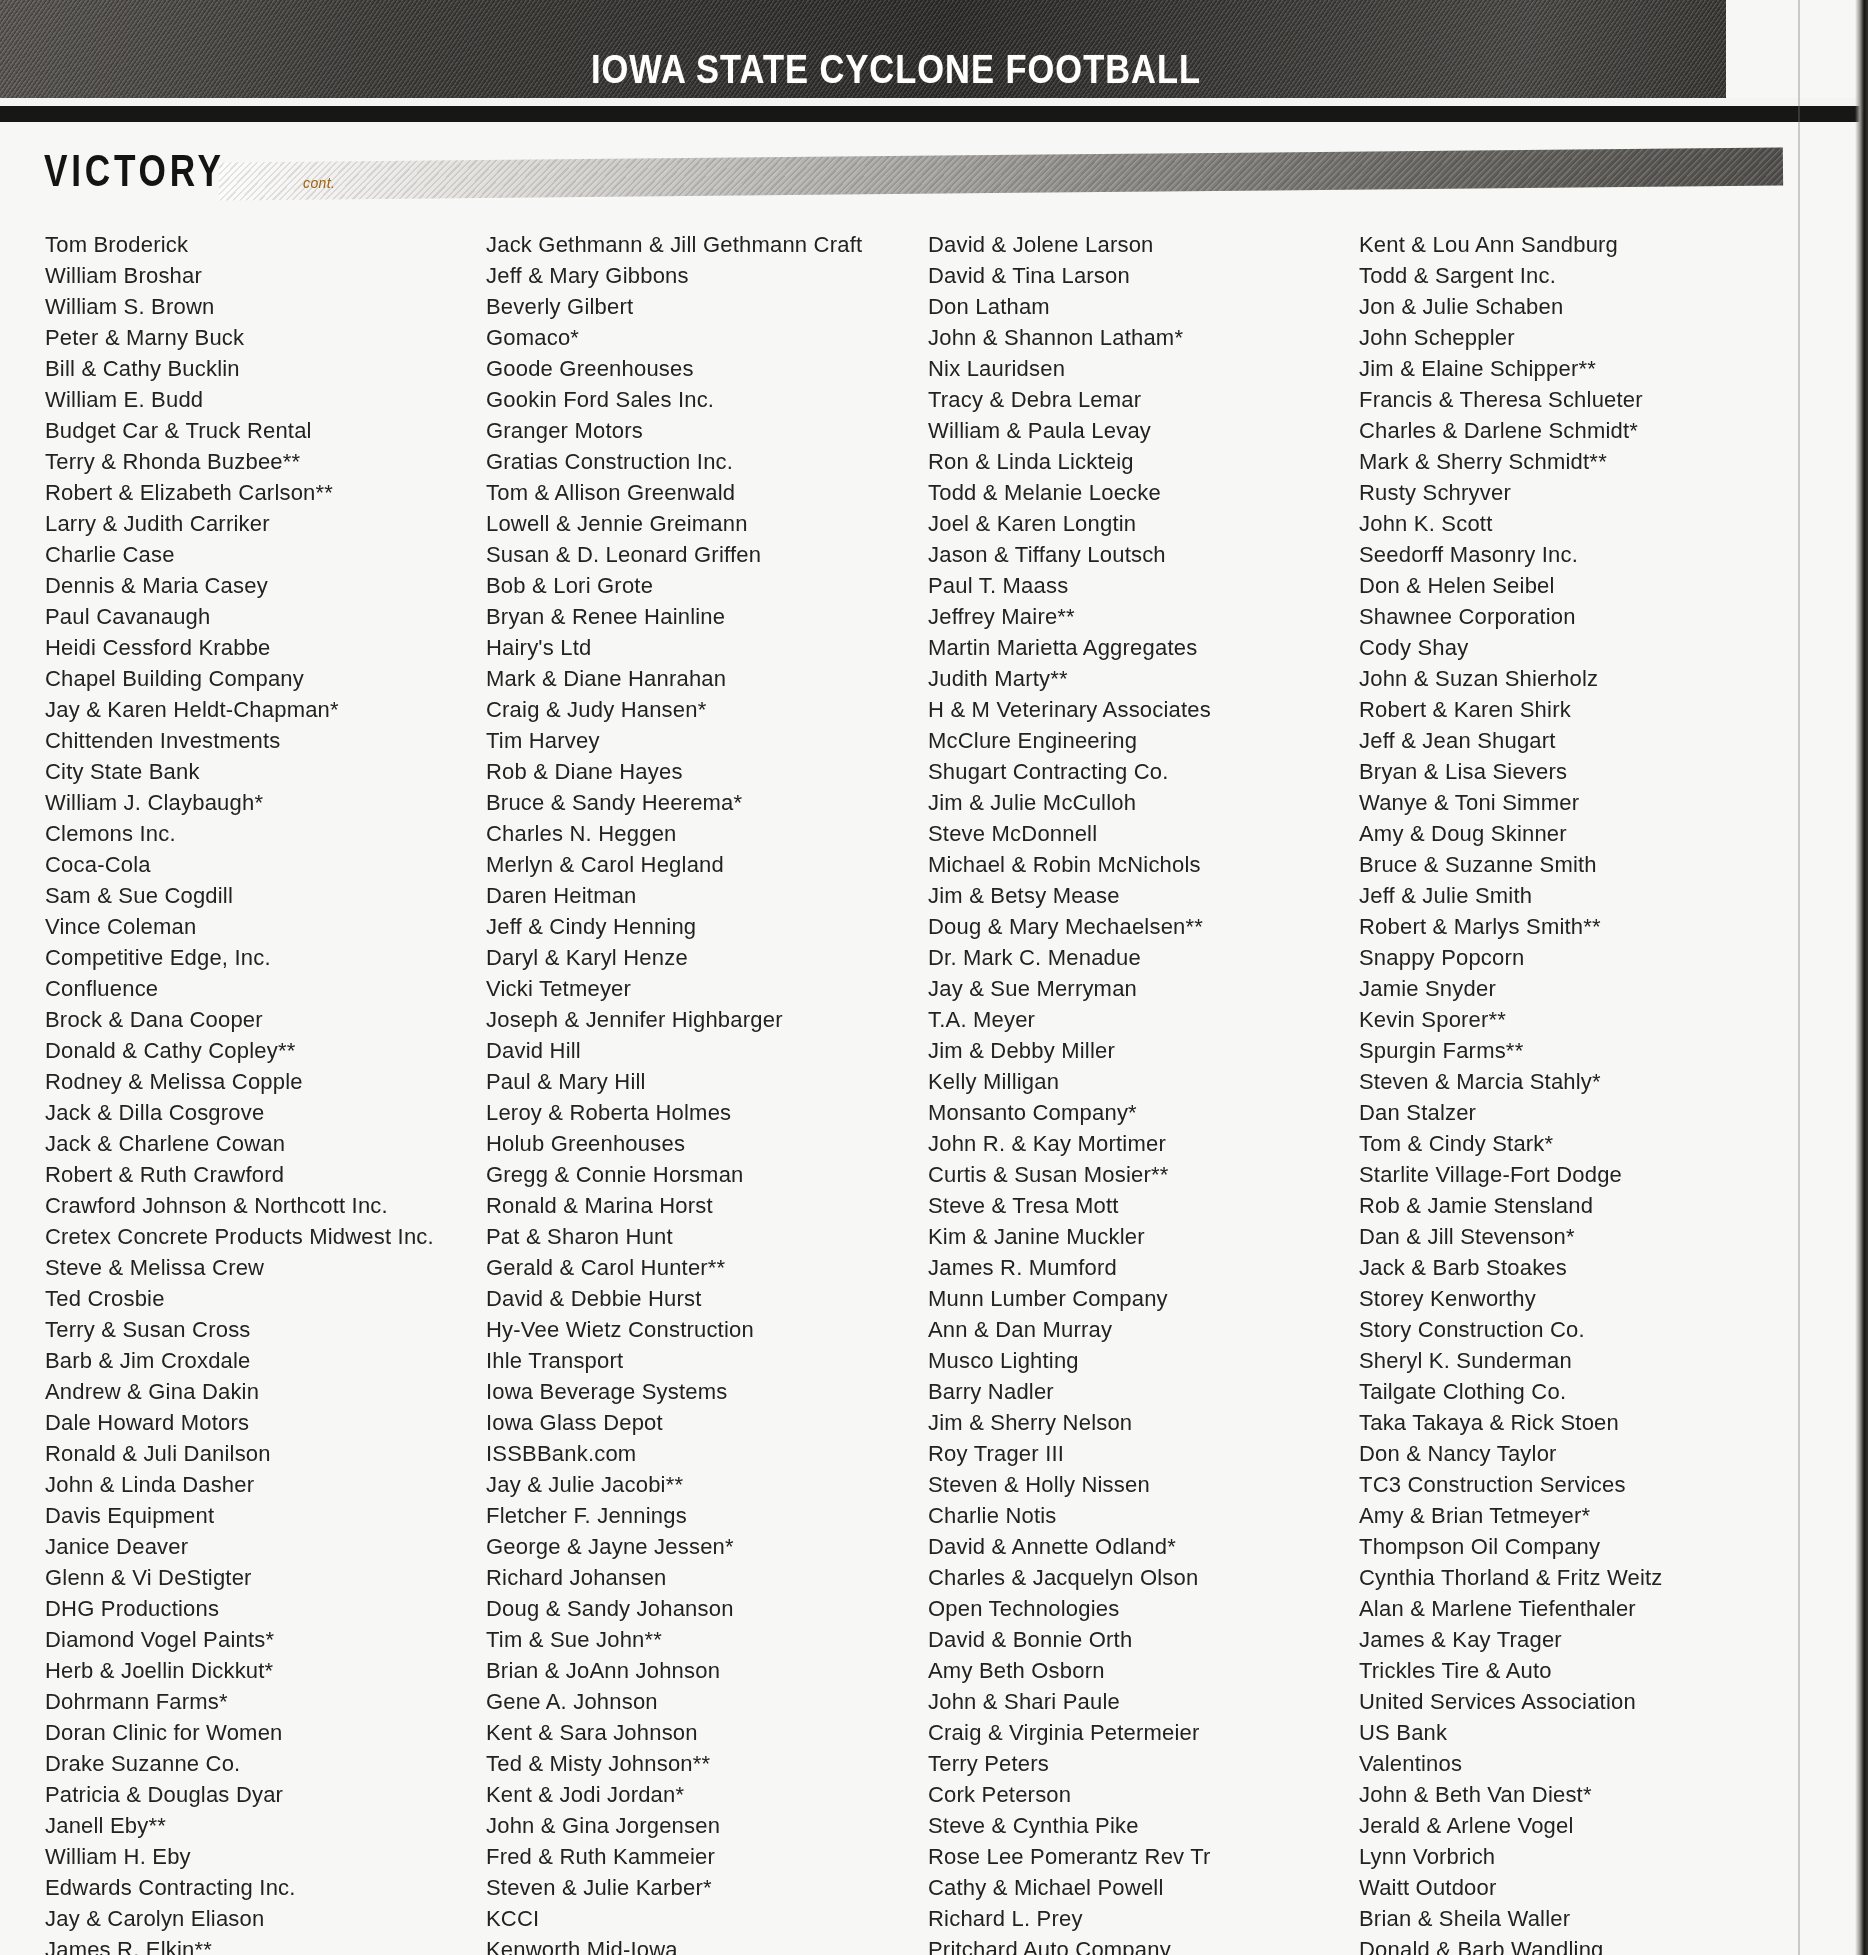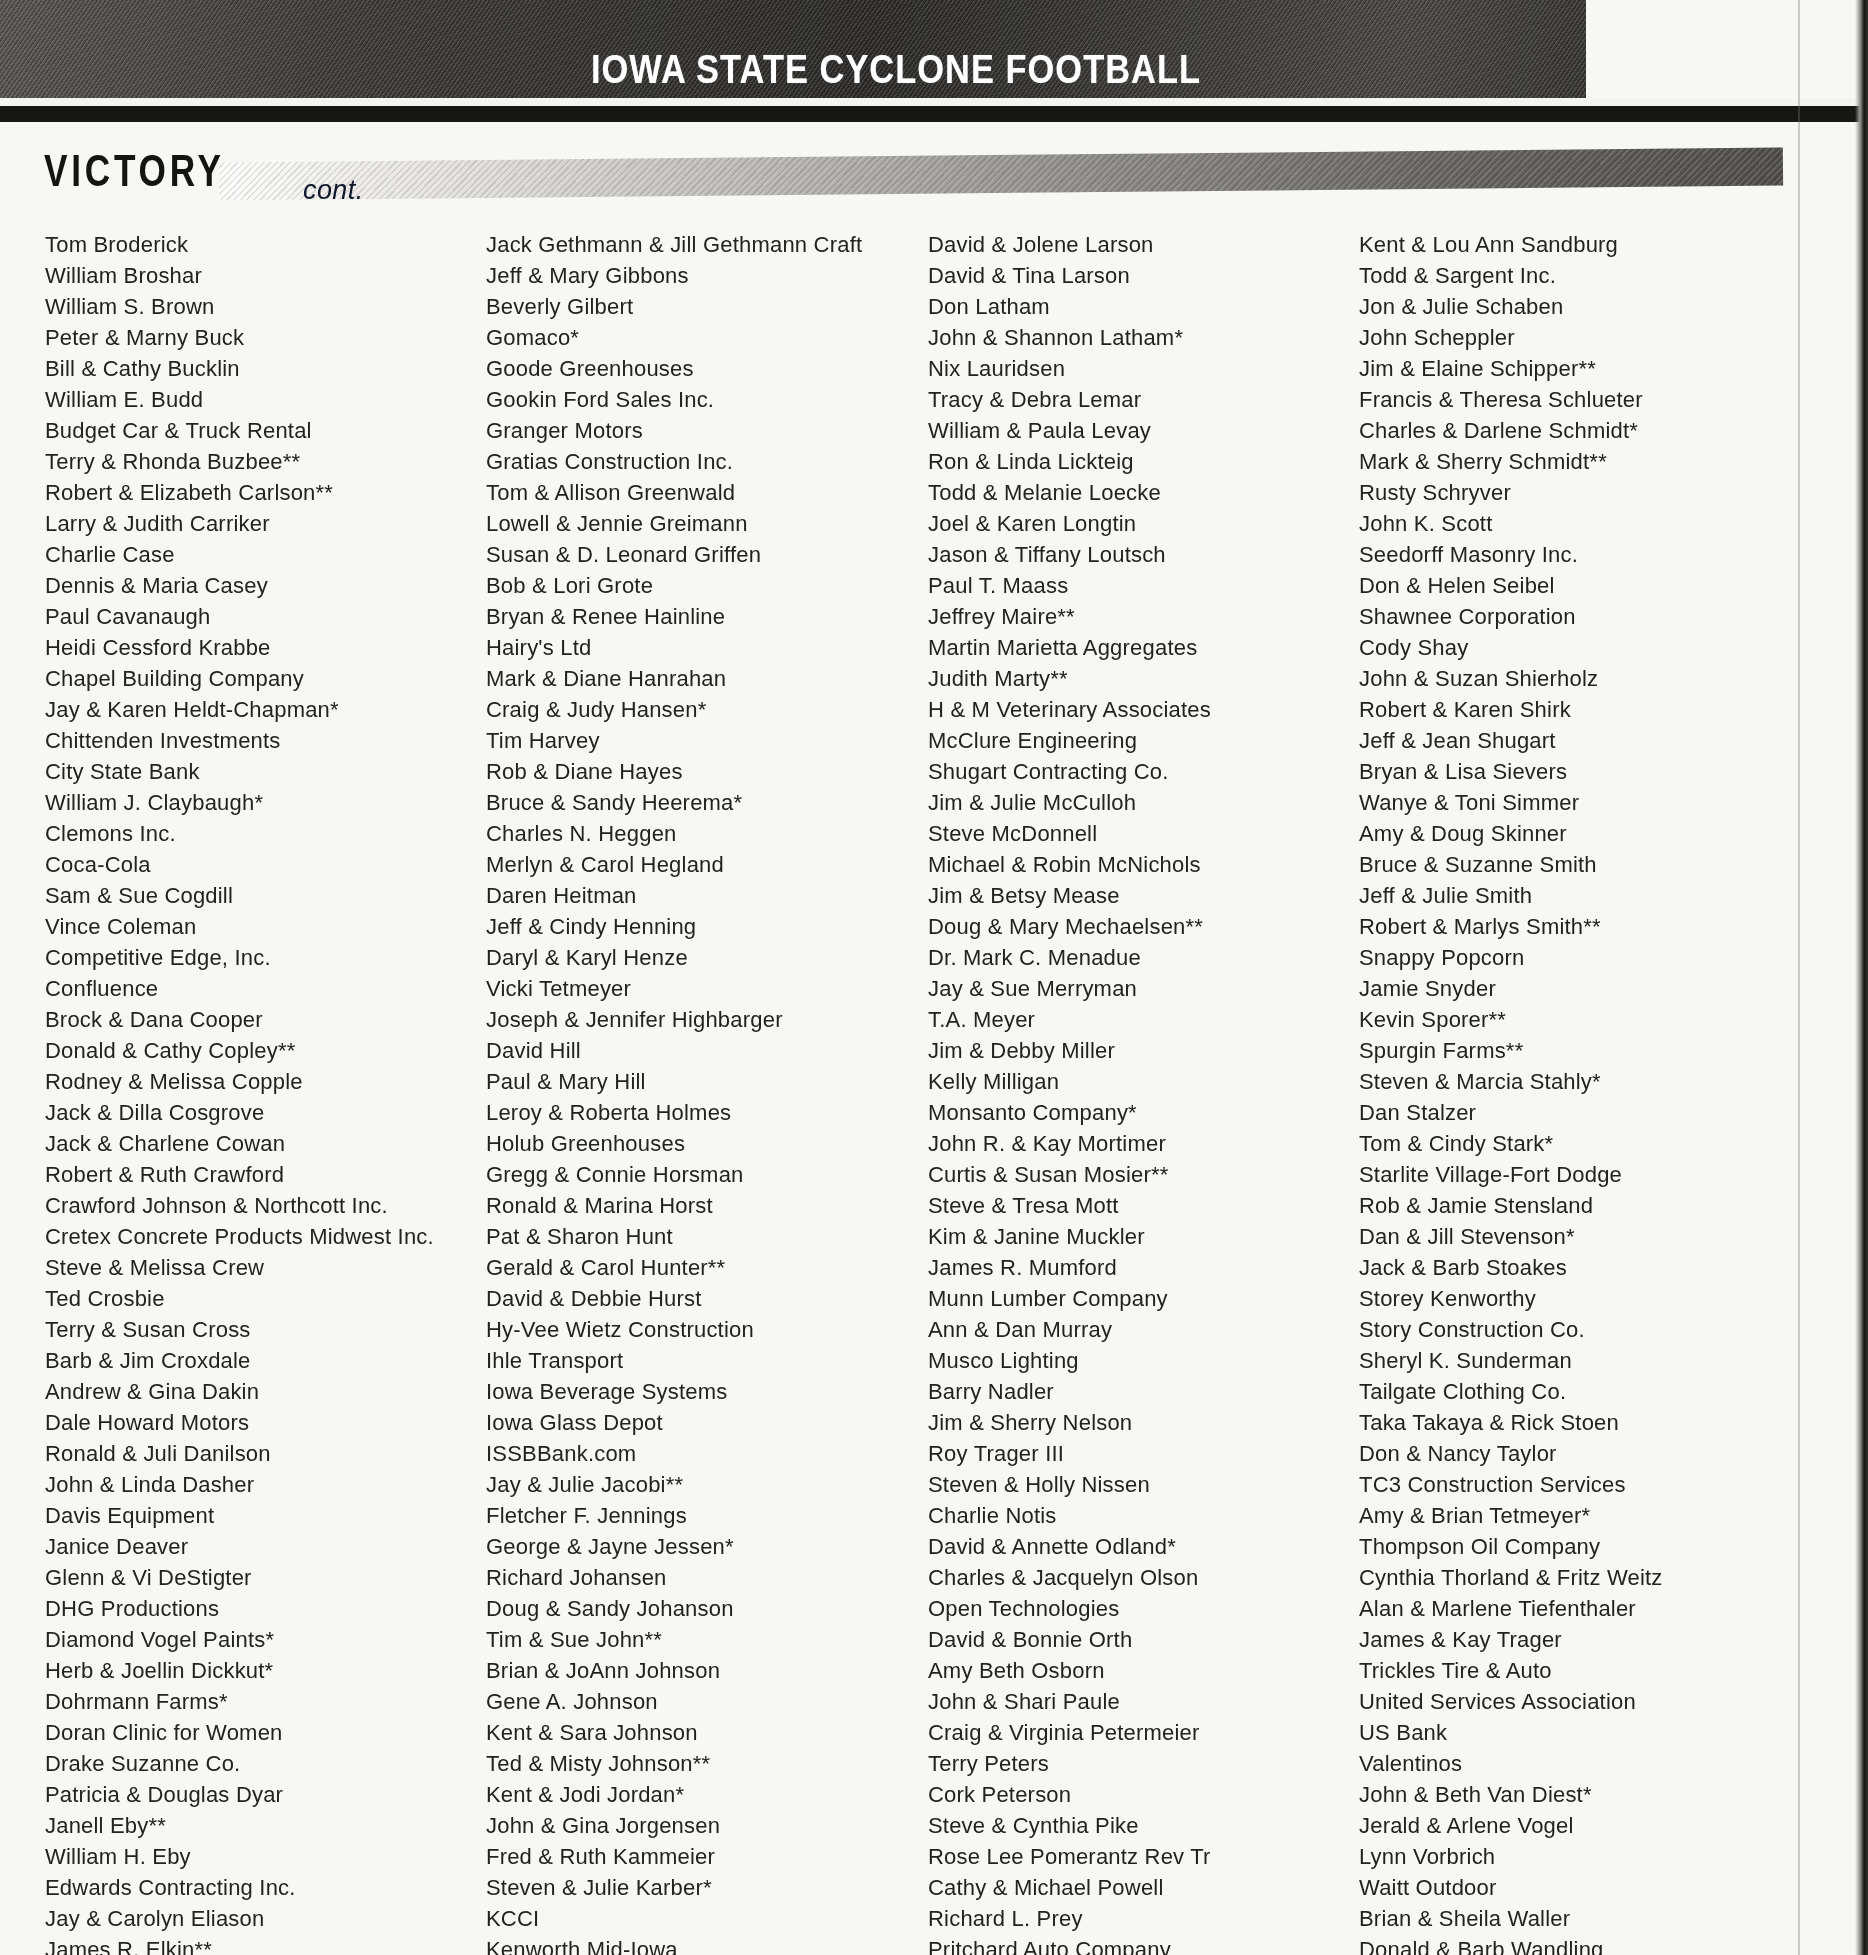--- a/index.html
+++ b/index.html
@@ -4,21 +4,21 @@
 <style>
   html,body{margin:0;padding:0;}
   body{
     width:1869px;height:2504px;position:relative;overflow:hidden;
     background:#f7f7f5;
     font-family:"Liberation Sans","DejaVu Sans",sans-serif;
     color:#1e1e1c;
   }
   
   .banner{
-    position:absolute;top:0;left:0;width:1586px;height:98px;
+    position:absolute;top:0;left:0;width:1726px;height:98px;
     background:
       repeating-linear-gradient(125deg, rgba(255,255,255,0.10) 0 1.2px, rgba(0,0,0,0) 1.2px 2.3px, rgba(0,0,0,0.20) 2.3px 3.5px),
       linear-gradient(100deg,#5a5753 0%,#403e3b 22%,#2e2d2b 55%,#4c4a47 88%,#393835 100%);
   }
   .banner-title{
     position:absolute;left:896px;top:46px;transform:translateX(-50%) scaleX(0.84);
     transform-origin:center top;
     font-size:41px;font-weight:bold;letter-spacing:1.2px;white-space:nowrap;
     color:#ffffff;text-shadow:0 0 1.2px rgba(255,255,255,0.35);
   }
@@ -34,21 +34,21 @@
       linear-gradient(to right,#fdfdfc 0%,#e4e2df 15%,#b4b2ae 38%,#8a8884 58%,#676561 78%,#504e4b 100%);
   }
   .section-title{
     position:absolute;left:44px;top:149px;margin:0;
     font-size:44px;font-weight:bold;letter-spacing:4.7px;line-height:1;
     transform:scaleX(0.80);transform-origin:left top;
     color:#141412;white-space:nowrap;
   }
   .section-subtitle{
     position:absolute;left:303px;top:175px;
-    font-size:27px;font-style:italic;color:#0f172a;letter-spacing:0.4px;
+    font-size:14px;font-style:italic;color:#a16207;letter-spacing:0.4px;
   }
 
   
   .columns{position:absolute;top:229px;left:0;width:1869px;}
   .col{position:absolute;top:0;}
   .col1{left:45px;}
   .col2{left:486px;}
   .col3{left:928px;}
   .col4{left:1359px;}
   .donor{

